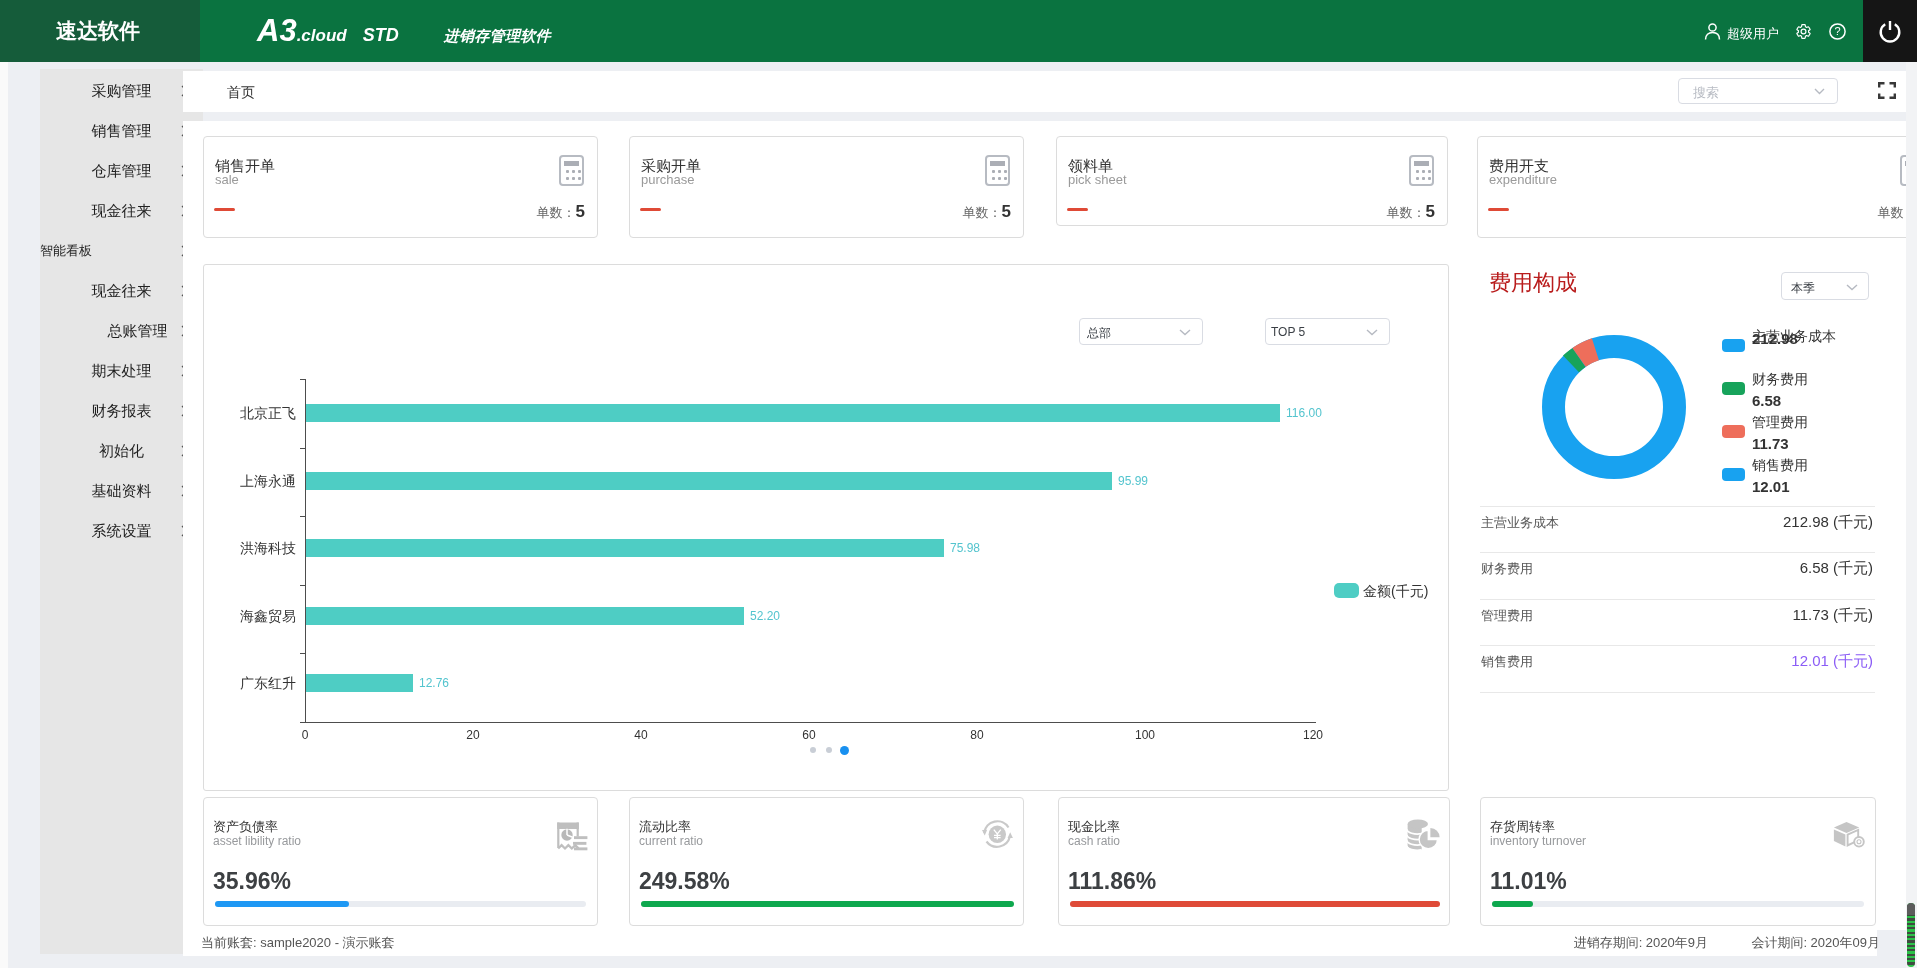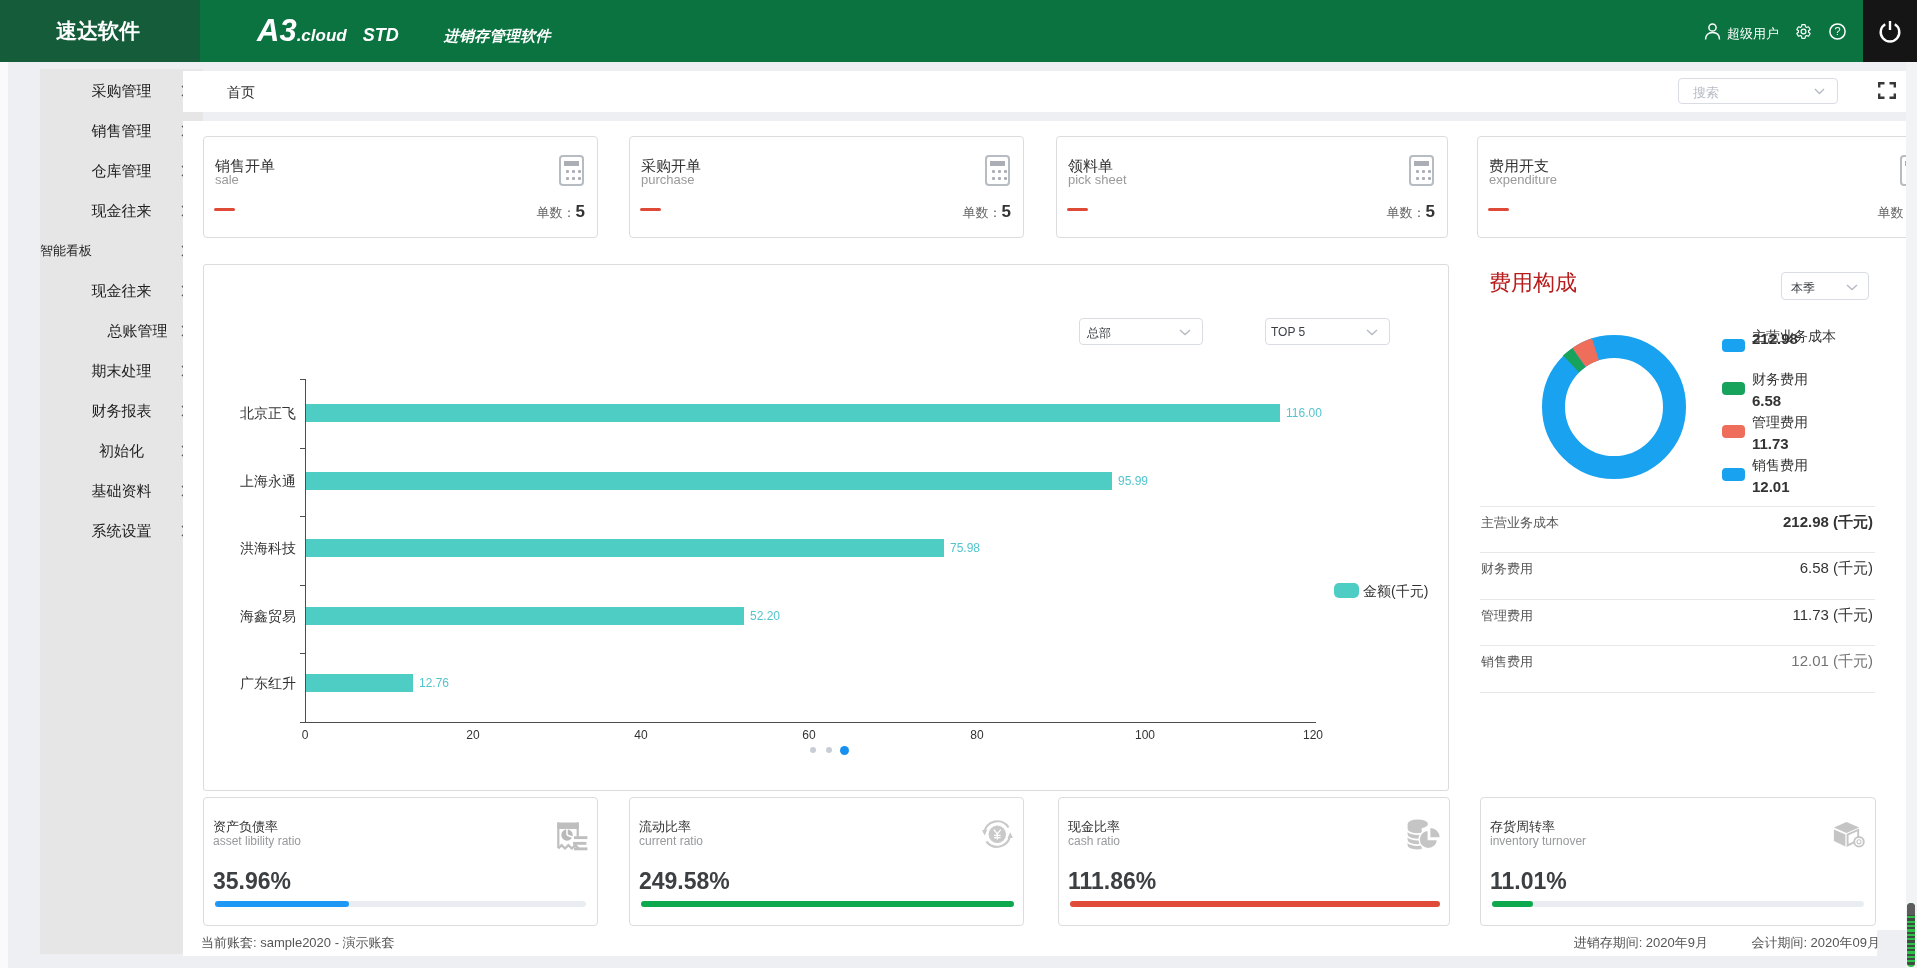--- a/index.html
+++ b/index.html
@@ -165,21 +165,21 @@
   <div style="position:absolute;right:13px;top:18px;width:25px;height:31px;border:2px solid #b7bbc2;border-radius:4px;">
     <div style="position:absolute;left:3px;top:4px;width:15px;height:5px;background:#abaeb5;"></div>
     <div style="position:absolute;left:4.5px;top:13px;width:3px;height:3px;background:#abaeb5;border-radius:1px;"></div>
         <div style="position:absolute;left:10.5px;top:13px;width:3px;height:3px;background:#abaeb5;border-radius:1px;"></div>
         <div style="position:absolute;left:16.5px;top:13px;width:3px;height:3px;background:#abaeb5;border-radius:1px;"></div>
         <div style="position:absolute;left:4.5px;top:20px;width:3px;height:3px;background:#abaeb5;border-radius:1px;"></div>
         <div style="position:absolute;left:10.5px;top:20px;width:3px;height:3px;background:#abaeb5;border-radius:1px;"></div>
         <div style="position:absolute;left:16.5px;top:20px;width:3px;height:3px;background:#abaeb5;border-radius:1px;"></div>
   </div>
   </div>
-  <div class="abs" style="left:1056px;top:136px;width:392px;height:102px;background:#fff;border:1px solid #dcdcdc;border-radius:4px;">
+  <div class="abs" style="left:1056px;top:136px;width:392px;height:90px;background:#fff;border:1px solid #dcdcdc;border-radius:4px;">
     <div style="position:absolute;left:11px;top:21px;font-size:15px;line-height:15px;color:#333;">领料单</div>
     <div style="position:absolute;left:11px;top:36px;font-size:13px;line-height:13px;color:#9a9a9a;">pick sheet</div>
     <div style="position:absolute;left:10px;top:71px;width:21px;height:3px;background:#df4a36;border-radius:2px;"></div>
     <div style="position:absolute;right:12px;top:65px;display:flex;align-items:baseline;">
       <span style="font-size:13px;color:#666;">单数：</span>
         <span style="font-size:17px;font-weight:bold;color:#333;">5</span>
     </div>
 
   <div style="position:absolute;right:13px;top:18px;width:25px;height:31px;border:2px solid #b7bbc2;border-radius:4px;">
     <div style="position:absolute;left:3px;top:4px;width:15px;height:5px;background:#abaeb5;"></div>
@@ -284,30 +284,30 @@
 <div class="abs" style="left:1752px;top:371px;font-size:14px;color:#333;">财务费用</div>
 <div class="abs" style="left:1752px;top:392px;font-size:15px;font-weight:bold;color:#333;">6.58</div>
 <div class="abs" style="left:1722px;top:425px;width:23px;height:13px;border-radius:4px;background:#ee6e5b;"></div>
 <div class="abs" style="left:1752px;top:414px;font-size:14px;color:#333;">管理费用</div>
 <div class="abs" style="left:1752px;top:435px;font-size:15px;font-weight:bold;color:#333;">11.73</div>
 <div class="abs" style="left:1722px;top:468px;width:23px;height:13px;border-radius:4px;background:#18a2f0;"></div>
 <div class="abs" style="left:1752px;top:457px;font-size:14px;color:#333;">销售费用</div>
 <div class="abs" style="left:1752px;top:478px;font-size:15px;font-weight:bold;color:#333;">12.01</div>
 <div class="abs" style="left:1480px;top:506px;width:395px;height:1px;background:#e8e8e8;"></div>
 <div class="abs" style="left:1481px;top:514px;font-size:13px;color:#555;">主营业务成本</div>
-<div class="abs" style="left:1480px;top:513px;width:393px;text-align:right;font-size:15px;color:#333;font-weight:bold;">212.98 (千元)</div>
+<div class="abs" style="left:1480px;top:513px;width:393px;text-align:right;font-size:15px;color:#333;">212.98 (千元)</div>
 <div class="abs" style="left:1480px;top:552.4px;width:395px;height:1px;background:#e8e8e8;"></div>
 <div class="abs" style="left:1481px;top:560.4px;font-size:13px;color:#555;">财务费用</div>
 <div class="abs" style="left:1480px;top:559.4px;width:393px;text-align:right;font-size:15px;color:#333;">6.58 (千元)</div>
 <div class="abs" style="left:1480px;top:598.8px;width:395px;height:1px;background:#e8e8e8;"></div>
 <div class="abs" style="left:1481px;top:606.8px;font-size:13px;color:#555;">管理费用</div>
 <div class="abs" style="left:1480px;top:605.8px;width:393px;text-align:right;font-size:15px;color:#333;">11.73 (千元)</div>
 <div class="abs" style="left:1480px;top:645.2px;width:395px;height:1px;background:#e8e8e8;"></div>
 <div class="abs" style="left:1481px;top:653.2px;font-size:13px;color:#555;">销售费用</div>
-<div class="abs" style="left:1480px;top:652.2px;width:393px;text-align:right;font-size:15px;color:#737373;">12.01 (千元)</div>
+<div class="abs" style="left:1480px;top:652.2px;width:393px;text-align:right;font-size:15px;color:#8b5cf6;">12.01 (千元)</div>
 <div class="abs" style="left:1480px;top:691.6px;width:395px;height:1px;background:#e8e8e8;"></div>
 
 <div id="bottomcards">
   <div class="abs" style="left:203px;top:797px;width:395px;height:129px;background:#fff;border:1px solid #dcdcdc;border-radius:4px;">
     <div style="position:absolute;left:9px;top:22px;font-size:13px;line-height:13px;color:#333;">资产负债率</div>
     <div style="position:absolute;left:9px;top:37px;font-size:12px;line-height:12px;color:#97999c;">asset libility ratio</div>
     <div style="position:absolute;left:9px;top:72px;font-size:23px;line-height:23px;font-weight:bold;color:#3d4043;">35.96%</div>
     <div style="position:absolute;left:11px;top:103px;right:11px;height:6px;border-radius:3px;background:#e9ecf1;">
       <div style="position:absolute;left:0;top:0;width:134px;height:6px;border-radius:3px;background:#1e98f4;"></div>
     </div>

